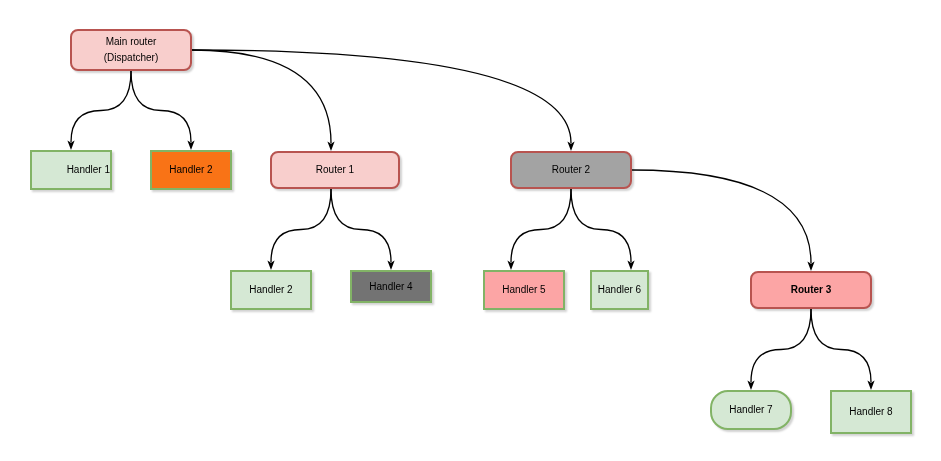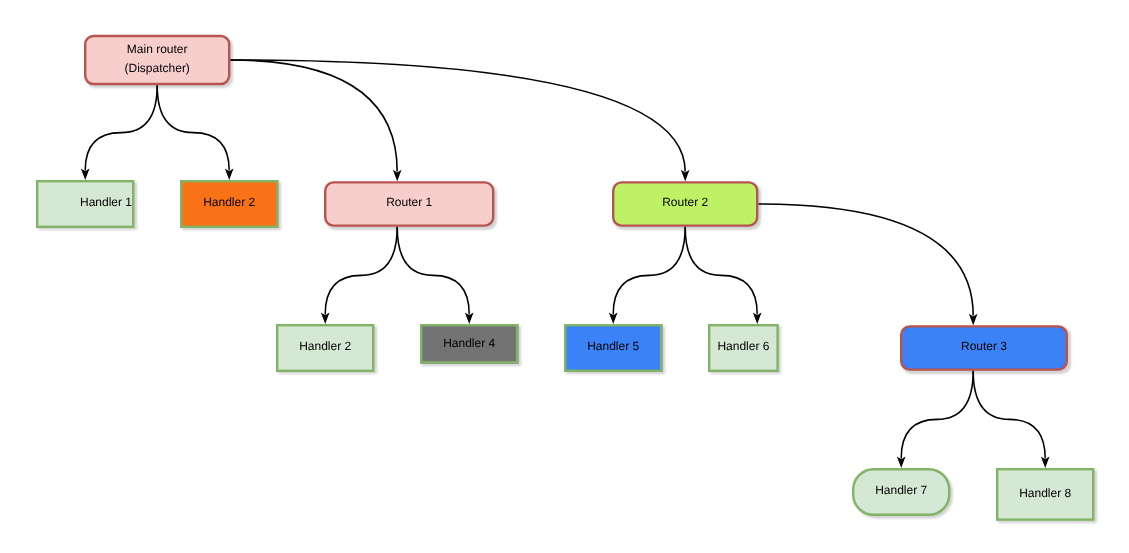--- a/index.html
+++ b/index.html
@@ -93,51 +93,51 @@
       <div class="node handler" style="left: 30px; top: 150px; width: 82px; height: 40px; background: rgb(213, 232, 212); border-color: rgb(130, 179, 102); justify-content: flex-end;">
         <div class="label">
           <div>Handler 1</div>
         </div>
       </div>
       <div class="node handler" style="left: 150px; top: 150px; width: 82px; height: 40px; background: #f97316; border-color: rgb(130, 179, 102);">
         <div class="label">
           <div>Handler 2</div>
         </div>
       </div>
-      <div class="node router" style="left: 270px; top: 151px; width: 142px; height: 38px; background: rgb(248, 206, 204); border-color: rgb(184, 84, 80);">
+      <div class="node router" style="left: 270px; top: 151px; width: 130px; height: 38px; background: rgb(248, 206, 204); border-color: rgb(184, 84, 80);">
         <div class="label">
           <div>Router 1</div>
         </div>
       </div>
-      <div class="node router" style="left: 510px; top: 151px; width: 122px; height: 38px; background: #bef264; border-color: rgb(184, 84, 80);">
+      <div class="node router" style="left: 510px; top: 151px; width: 122px; height: 38px; background: #a3a3a3; border-color: rgb(184, 84, 80);">
         <div class="label">
           <div>Router 2</div>
         </div>
       </div>
       <div class="node handler" style="left: 230px; top: 270px; width: 82px; height: 40px; background: rgb(213, 232, 212); border-color: rgb(130, 179, 102);">
         <div class="label">
           <div>Handler 2</div>
         </div>
       </div>
       <div class="node handler" style="left: 350px; top: 270px; width: 82px; height: 33px; background: #737373; border-color: rgb(130, 179, 102);">
         <div class="label">
           <div>Handler 4</div>
         </div>
       </div>
-      <div class="node handler" style="left: 470px; top: 270px; width: 82px; height: 40px; background: #3b82f6; border-color: rgb(130, 179, 102);">
+      <div class="node handler" style="left: 483px; top: 270px; width: 82px; height: 40px; background: #fca5a5; border-color: rgb(130, 179, 102);">
         <div class="label">
           <div>Handler 5</div>
         </div>
       </div>
       <div class="node handler" style="left: 590px; top: 270px; width: 59px; height: 40px; background: rgb(213, 232, 212); border-color: rgb(130, 179, 102);">
         <div class="label">
           <div>Handler 6</div>
         </div>
       </div>
-      <div class="node router" style="left: 750px; top: 271px; width: 140px; height: 38px; background: #3b82f6; border-color: rgb(184, 84, 80);">
+      <div class="node router" style="left: 750px; top: 271px; width: 122px; height: 38px; background: #fca5a5; border-color: rgb(184, 84, 80); font-weight: bold;">
         <div class="label">
           <div>Router 3</div>
         </div>
       </div>
       <div class="node handler" style="left: 710px; top: 390px; width: 82px; height: 40px; background: rgb(213, 232, 212); border-color: rgb(130, 179, 102); border-radius: 18px;">
         <div class="label">
           <div>Handler 7</div>
         </div>
       </div>
       <div class="node handler" style="left: 830px; top: 390px; width: 82px; height: 44px; background: rgb(213, 232, 212); border-color: rgb(130, 179, 102);">

